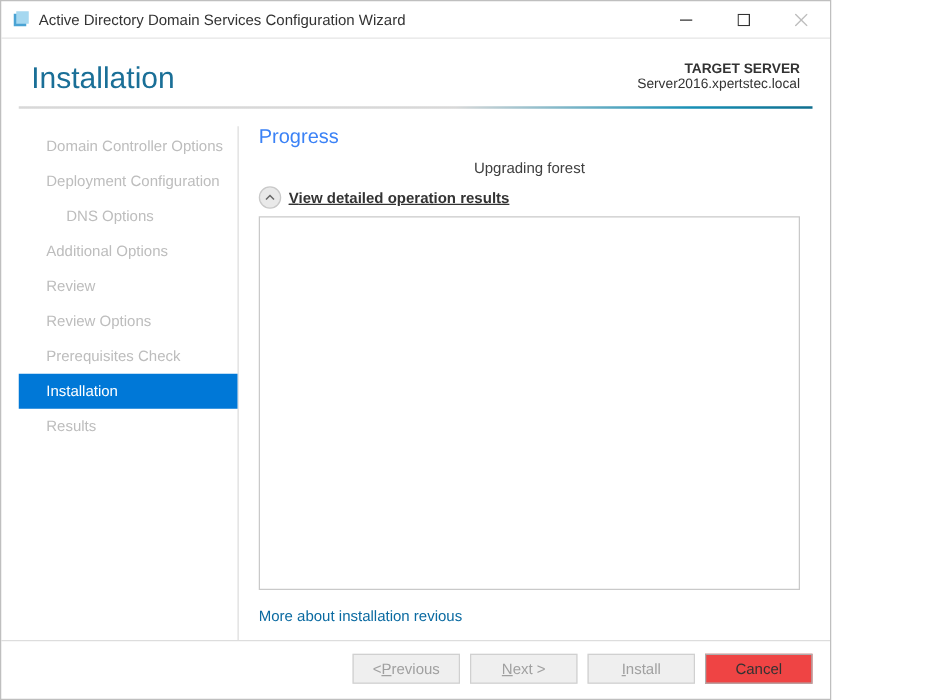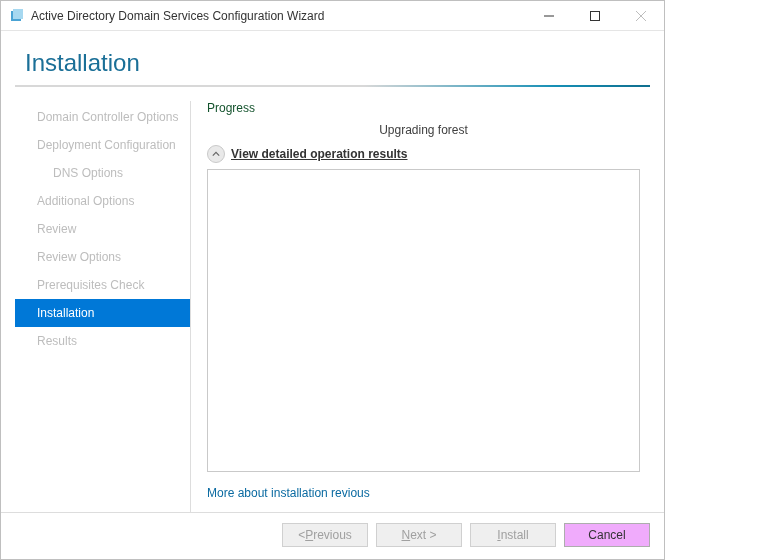--- a/index.html
+++ b/index.html
@@ -16,30 +16,30 @@
   .page-title { font-size: 24px; font-weight: 400; color: #1a6f97; }
   .target { text-align: right; font-size: 11px; color: #333; }
   .target .lbl { font-weight: 700; }
   .hr-gradient { height: 2px; margin: 0 14px; background: linear-gradient(to right, #d8d8d8 0%, #d8d8d8 55%, #168fb5 85%, #0f6e8e 100%); }
   .body { flex: 1; display: flex; padding: 14px 14px 0 14px; overflow: hidden; }
   .sidebar { width: 176px; border-right: 1px solid #ddd; padding-top: 2px; }
   .nav-item { padding: 4px 8px 4px 22px; font-size: 12px; color: #bdbdbd; line-height: 20px; cursor: default; }
   .nav-item.sub { padding-left: 38px; }
   .nav-item.active { background: #0078d7; color: #fff; }
   .main { flex: 1; padding: 0 10px 0 16px; display: flex; flex-direction: column; }
-  .section-label { font-size: 12px; color: #14532d; margin-bottom: 4px; }
+  .section-label { font-size: 16px; color: #3b82f6; margin-bottom: 4px; }
   .status-row { text-align: center; padding: 4px 0 8px 0; font-size: 12px; color: #404040; }
   .view-detail { display: flex; align-items: center; gap: 6px; margin-bottom: 6px; }
   .chevron-circle { width: 18px; height: 18px; border-radius: 50%; background: #e9e9e9; border: 1px solid #c9c9c9; display: flex; align-items: center; justify-content: center; }
   .chevron-circle svg { width: 8px; height: 8px; }
   .view-detail .txt { font-size: 12px; color: #333; text-decoration: underline; font-weight: bold; }
   .results-box { flex: 1; border: 1px solid #c9c9c9; background: #fff; min-height: 270px; }
   .more-link { color: #0a6aa1; font-size: 12px; padding: 14px 0 12px 0; cursor: pointer; }
   .footer { border-top: 1px solid #ddd; padding: 10px 14px 12px 14px; display: flex; justify-content: flex-end; gap: 8px; }
-  .btn { min-width: 86px; height: 24px; border: 1px solid #adadad; background: #f0abfc; font-size: 12px; color: #333; display: inline-flex; align-items: center; justify-content: center; padding: 0 10px; cursor: pointer; }
+  .btn { min-width: 86px; height: 24px; border: 1px solid #adadad; background: #ef4444; font-size: 12px; color: #333; display: inline-flex; align-items: center; justify-content: center; padding: 0 10px; cursor: pointer; }
   .btn.disabled { color: #a0a0a0; background: #efefef; border-color: #d0d0d0; cursor: default; }
   .u { text-decoration: underline; }
 </style>
 </head>
 <body>
 
 <div class="window">
   <div class="titlebar">
     <span class="app-icon">
       <svg viewBox="0 0 16 16">
@@ -63,20 +63,24 @@
         <svg viewBox="0 0 10 10">
             <line x1="0" y1="0" x2="10" y2="10" stroke="#bdbdbd" stroke-width="1"></line>
             <line x1="10" y1="0" x2="0" y2="10" stroke="#bdbdbd" stroke-width="1"></line>
           </svg>
       </div>
     </div>
   </div>
 
   <div class="header-area">
     <div class="page-title">Installation</div>
+    <div class="target">
+      <div class="lbl">TARGET SERVER</div>
+      <div>Server2016.xpertstec.local</div>
+    </div>
   </div>
   <div class="hr-gradient"></div>
 
   <div class="body">
     <div class="sidebar">
       <div class="nav-item">Domain Controller Options</div>
       <div class="nav-item">Deployment Configuration</div>
       <div class="nav-item sub">DNS Options</div>
       <div class="nav-item">Additional Options</div>
       <div class="nav-item">Review</div>

